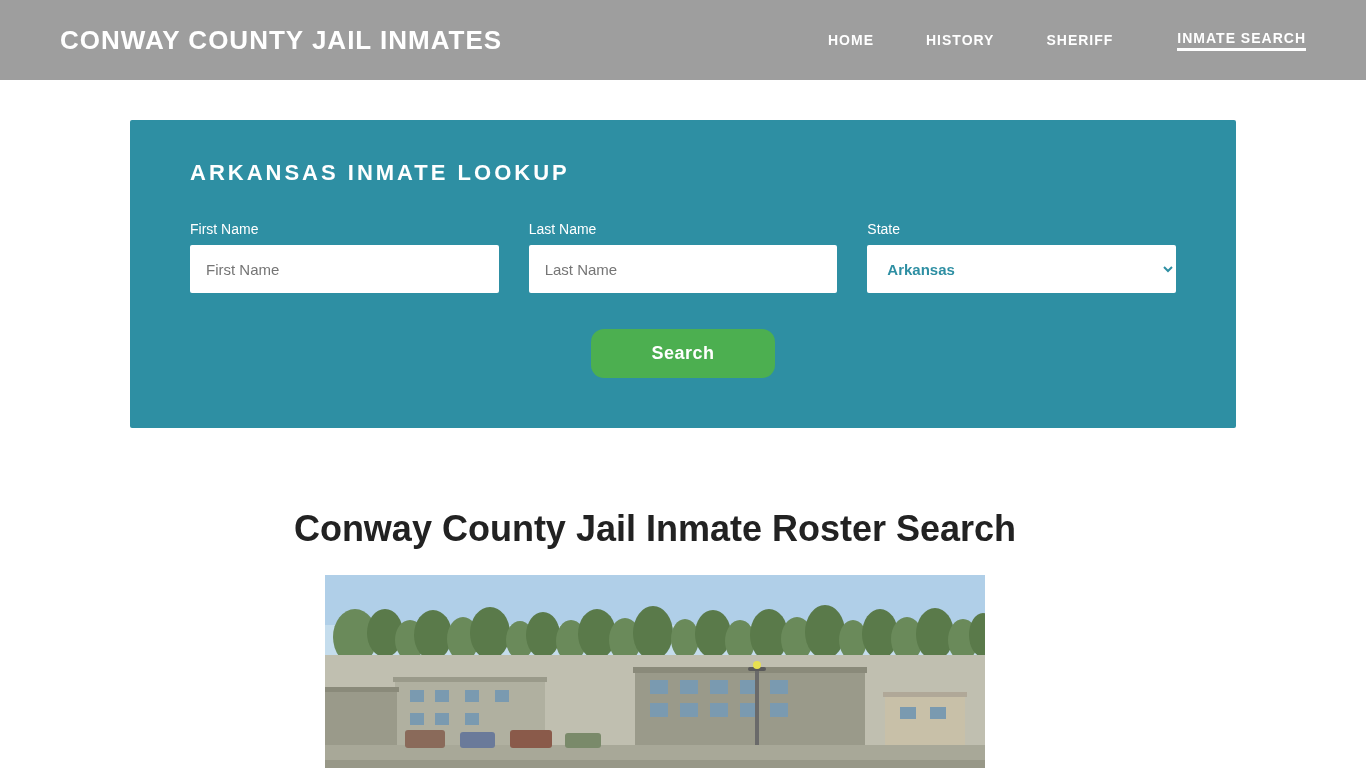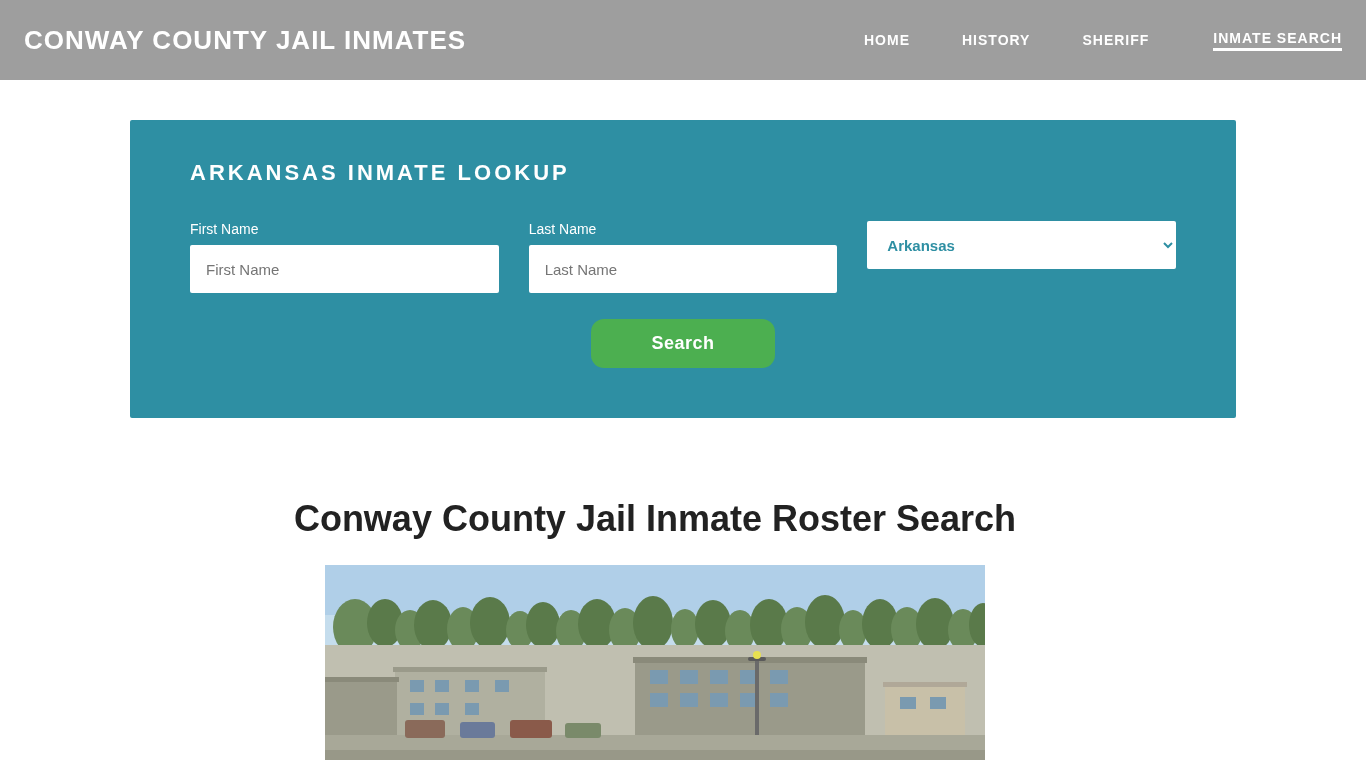--- a/index.html
+++ b/index.html
@@ -16,21 +16,21 @@
       overflow-x: hidden;
     }
 
     
     header {
       background: #9e9e9e;
       height: 80px;
       display: flex;
       align-items: center;
       justify-content: space-between;
-      padding: 0 24px;
+      padding: 0 60px;
       position: relative;
     }
 
     .site-title {
       color: #fff;
       font-size: 26px;
       font-weight: 900;
       letter-spacing: 1px;
       text-transform: uppercase;
     }
@@ -70,21 +70,21 @@
       font-size: 22px;
       font-weight: 700;
       letter-spacing: 3px;
       text-transform: uppercase;
       margin-bottom: 35px;
     }
 
     .form-row {
       display: flex;
       gap: 30px;
-      margin-bottom: 26px;
+      margin-bottom: 36px;
     }
 
     .form-group {
       display: flex;
       flex-direction: column;
       flex: 1;
     }
 
     .form-group label {
       color: #fff;
@@ -171,20 +171,21 @@
       <label>First Name</label>
       <input type="text" placeholder="First Name" style="">
     </div>
 
     <div class="form-group">
       <label>Last Name</label>
       <input type="text" placeholder="Last Name" style="">
     </div>
 
     <div class="form-group">
+      <label>State</label>
       <select>
         <option>Arkansas</option>
       </select>
     </div>
   </div>
 
   <div class="search-btn-row">
     <button class="search-btn">Search</button>
   </div>
 </div>

